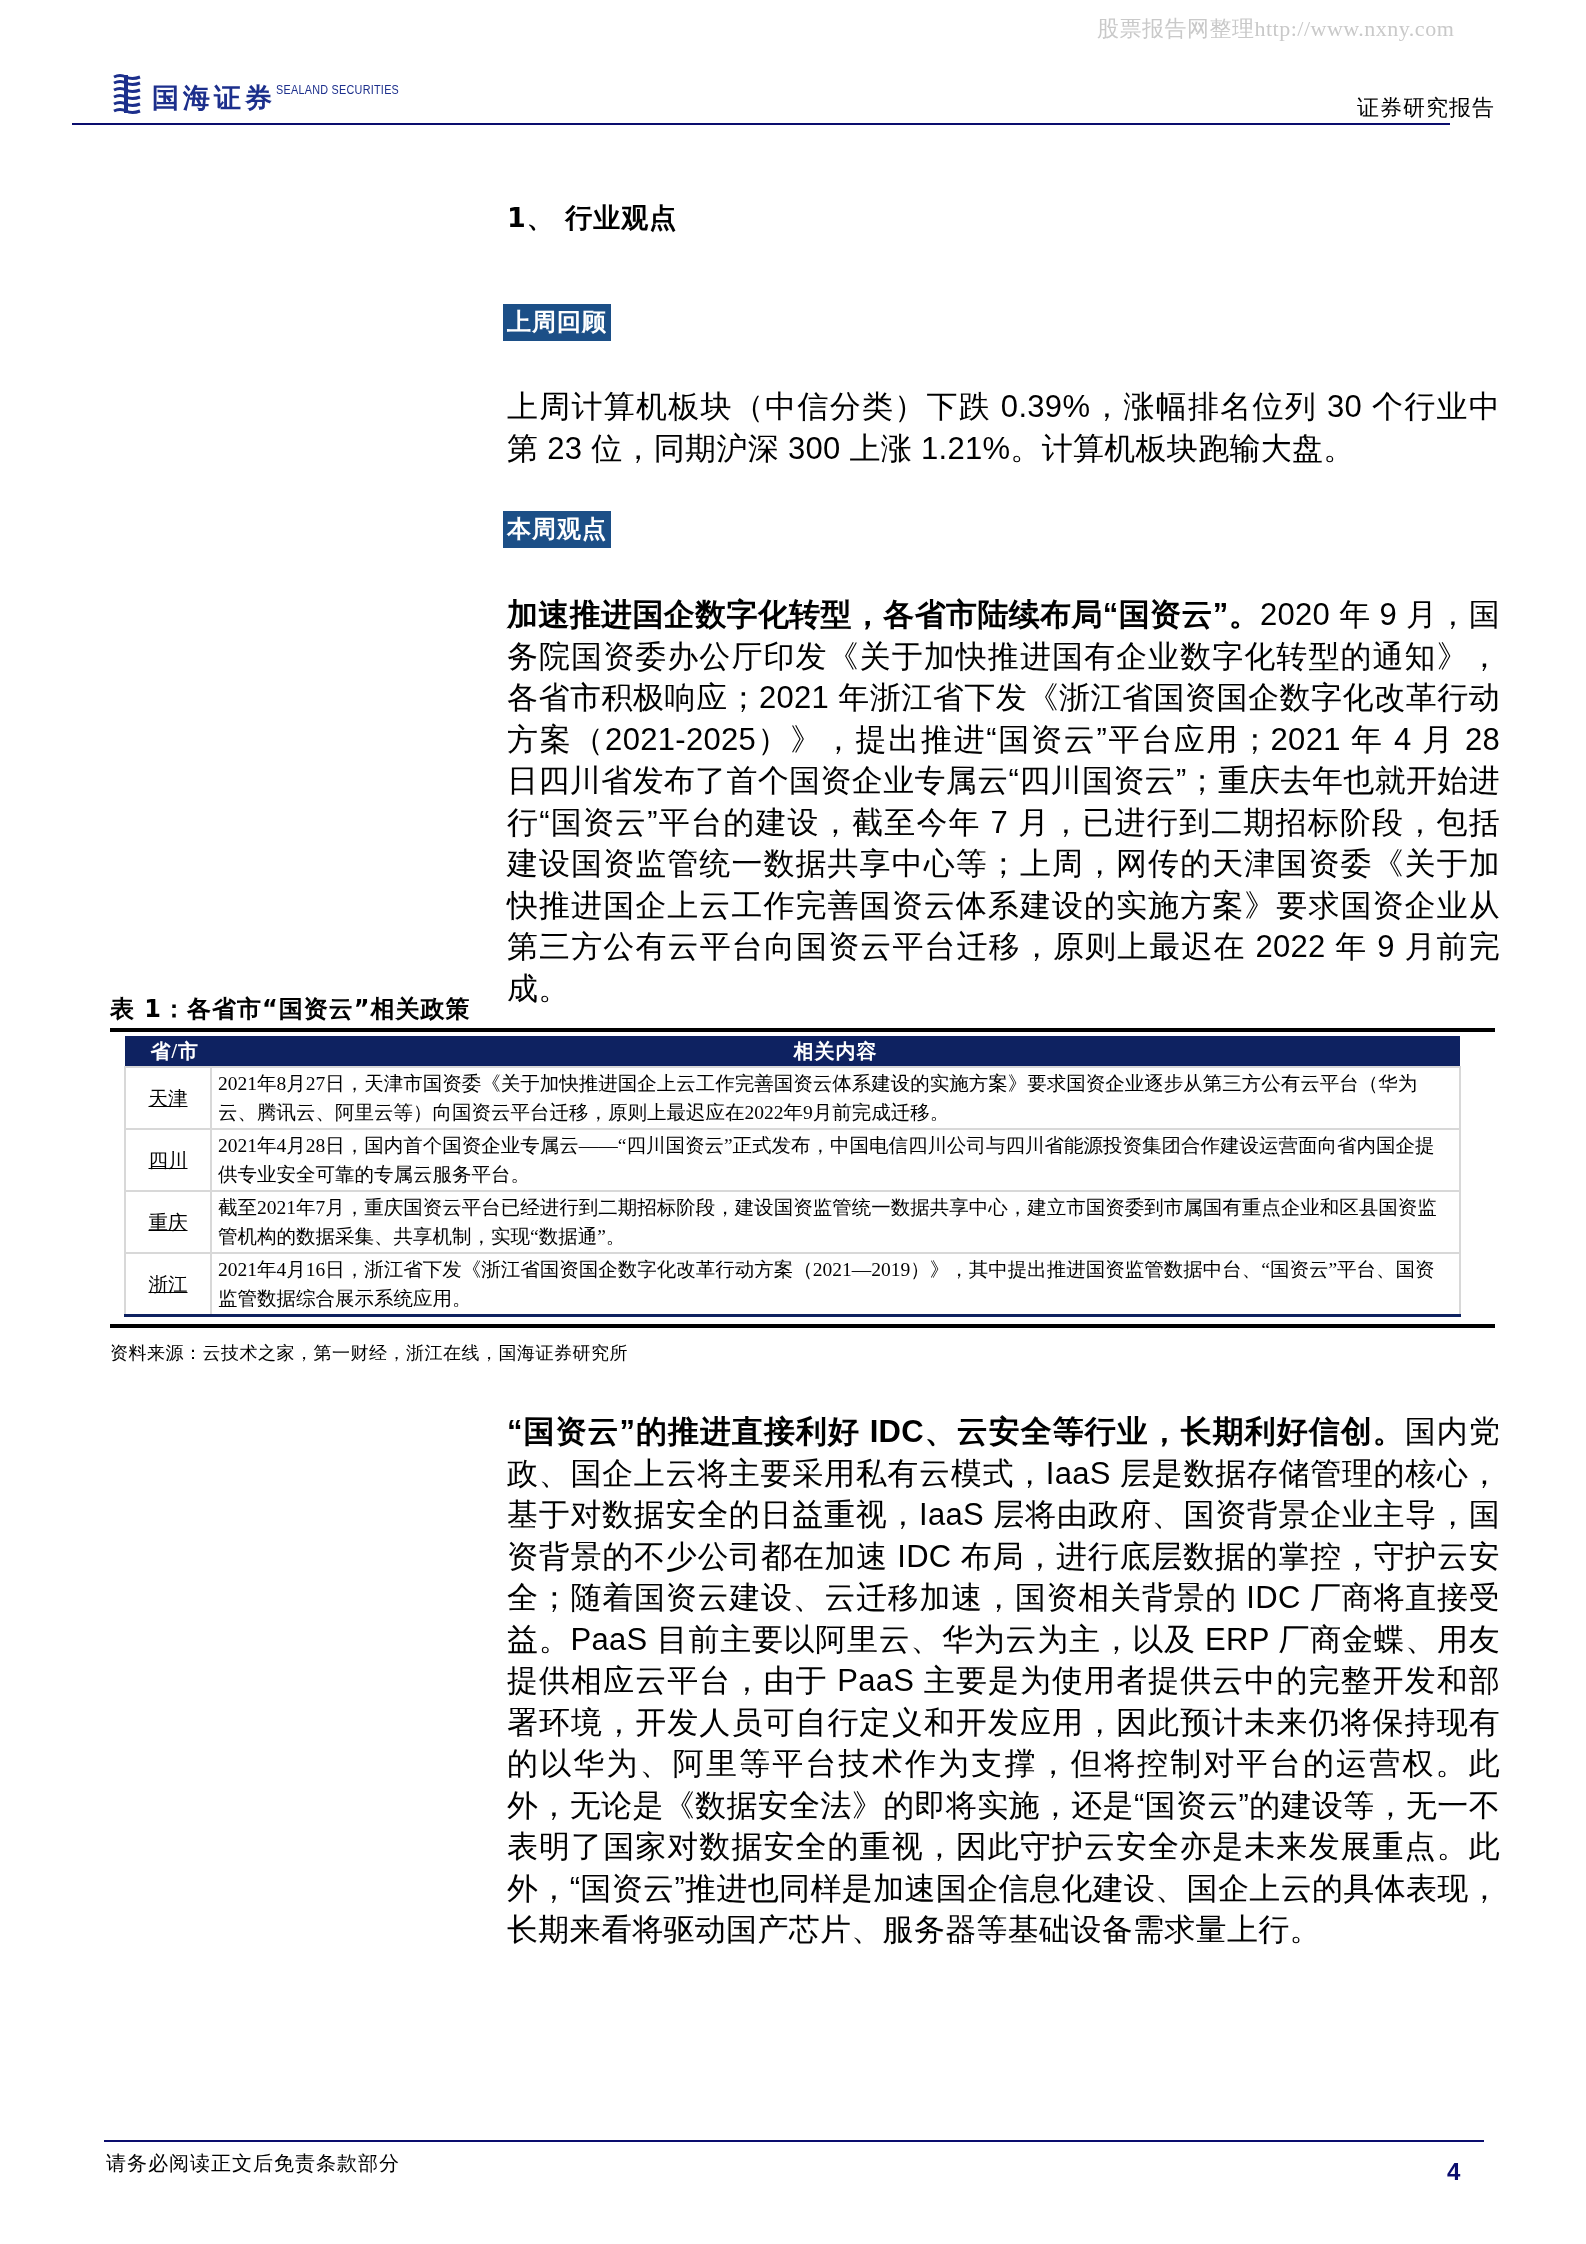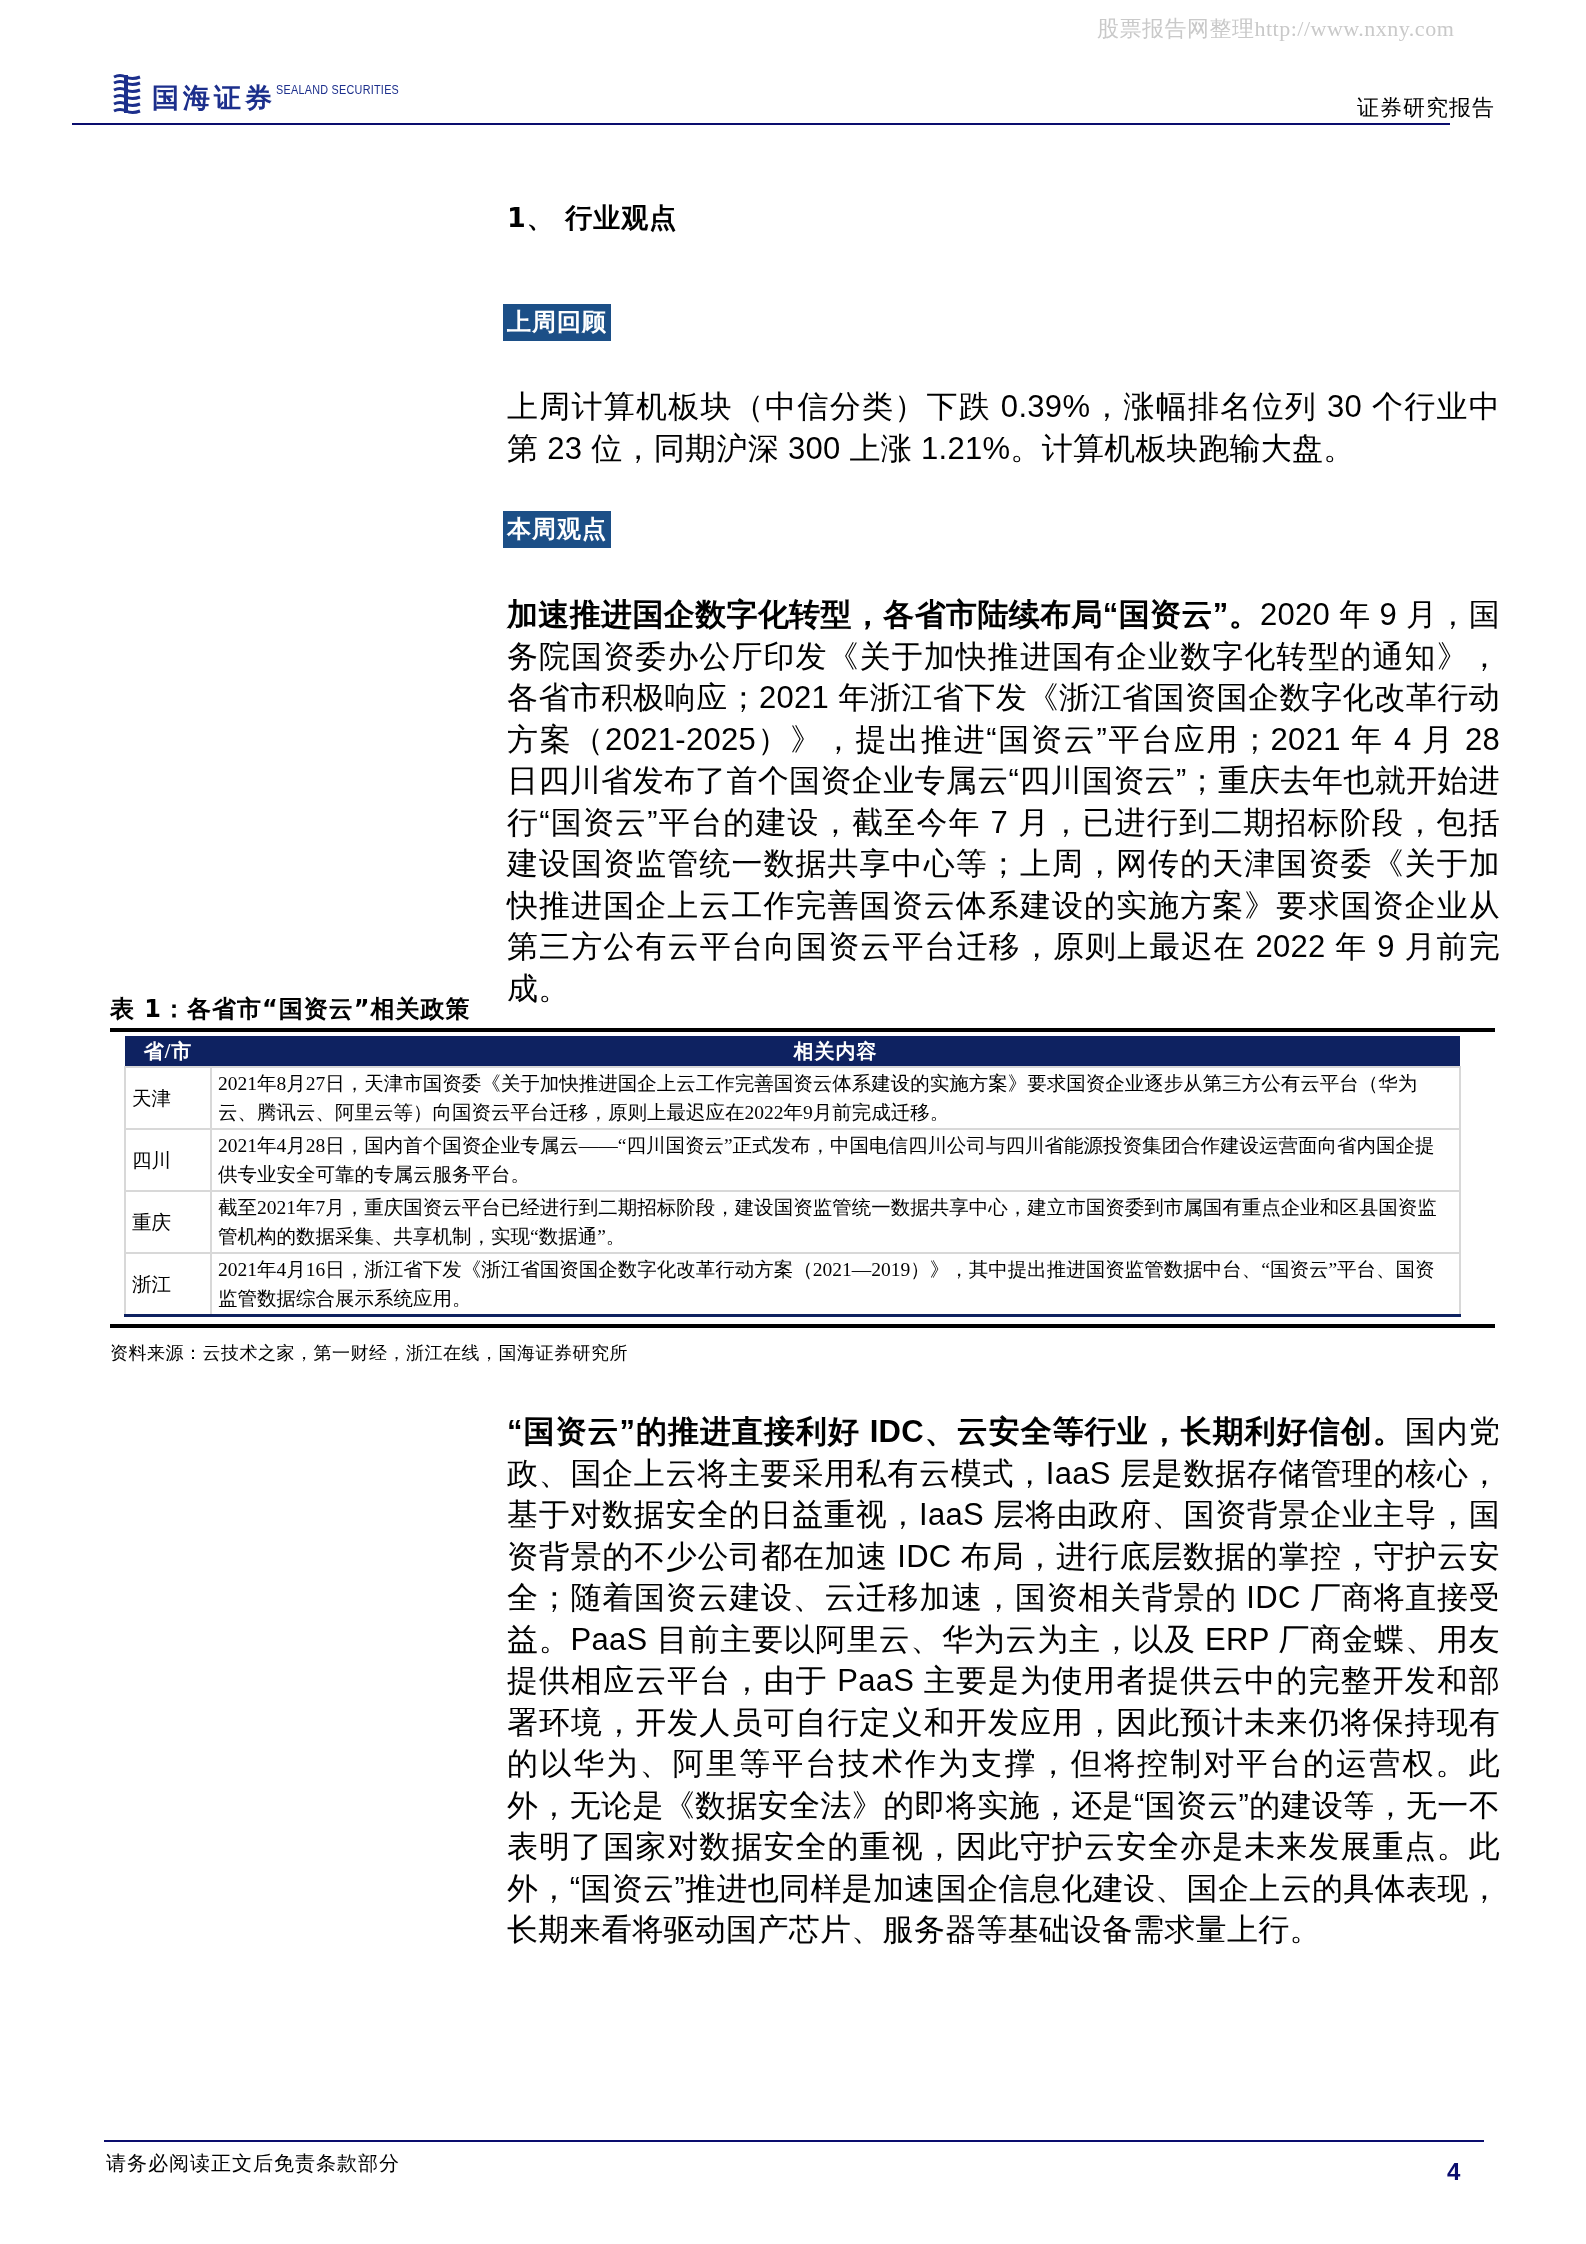--- a/index.html
+++ b/index.html
@@ -51,26 +51,26 @@
   .rule-thick { position: absolute; left: 110px; width: 1385px; height: 4px; background: #000; }
   table.policy {
     position: absolute; left: 124px; top: 1036px; width: 1337px;
     border-collapse: collapse; font-family: "Liberation Serif", "DejaVu Serif", serif;
     font-size: 19.5px;
   }
   table.policy th {
     background: #0e2261; color: #fff; font-weight: bold; height: 30px; padding: 0 12px;
     font-size: 20px; letter-spacing: 1px;
   }
-  table.policy th.prov { text-align: center; width: 62px; }
+  table.policy th.prov { text-align: right; width: 62px; }
   table.policy th.content { text-align: center; }
   table.policy td {
     border: 2px solid #d8d8d8; padding: 1px 6px; line-height: 29px; vertical-align: middle;
   }
-  table.policy td.prov { text-align: left; width: 62px; }
+  table.policy td.prov { text-align: center; width: 62px; text-decoration: underline; }
   table.policy tr:last-child td { border-bottom: 3px solid #0e2261; }
   .source {
     position: absolute; left: 110px; top: 1341px; font-size: 18px; letter-spacing: 0.5px;
   }
 
   .footer-rule { position: absolute; left: 104px; top: 2140px; width: 1380px; height: 2px; background: #0a0d6e; }
   .footer-left { position: absolute; left: 106px; top: 2150px; font-size: 20px; letter-spacing: 1px; }
   .page-num {
     position: absolute; left: 1447px; top: 2158px;
     font-family: "Liberation Sans", sans-serif; font-weight: bold; font-size: 24px; color: #0a0d6e;

